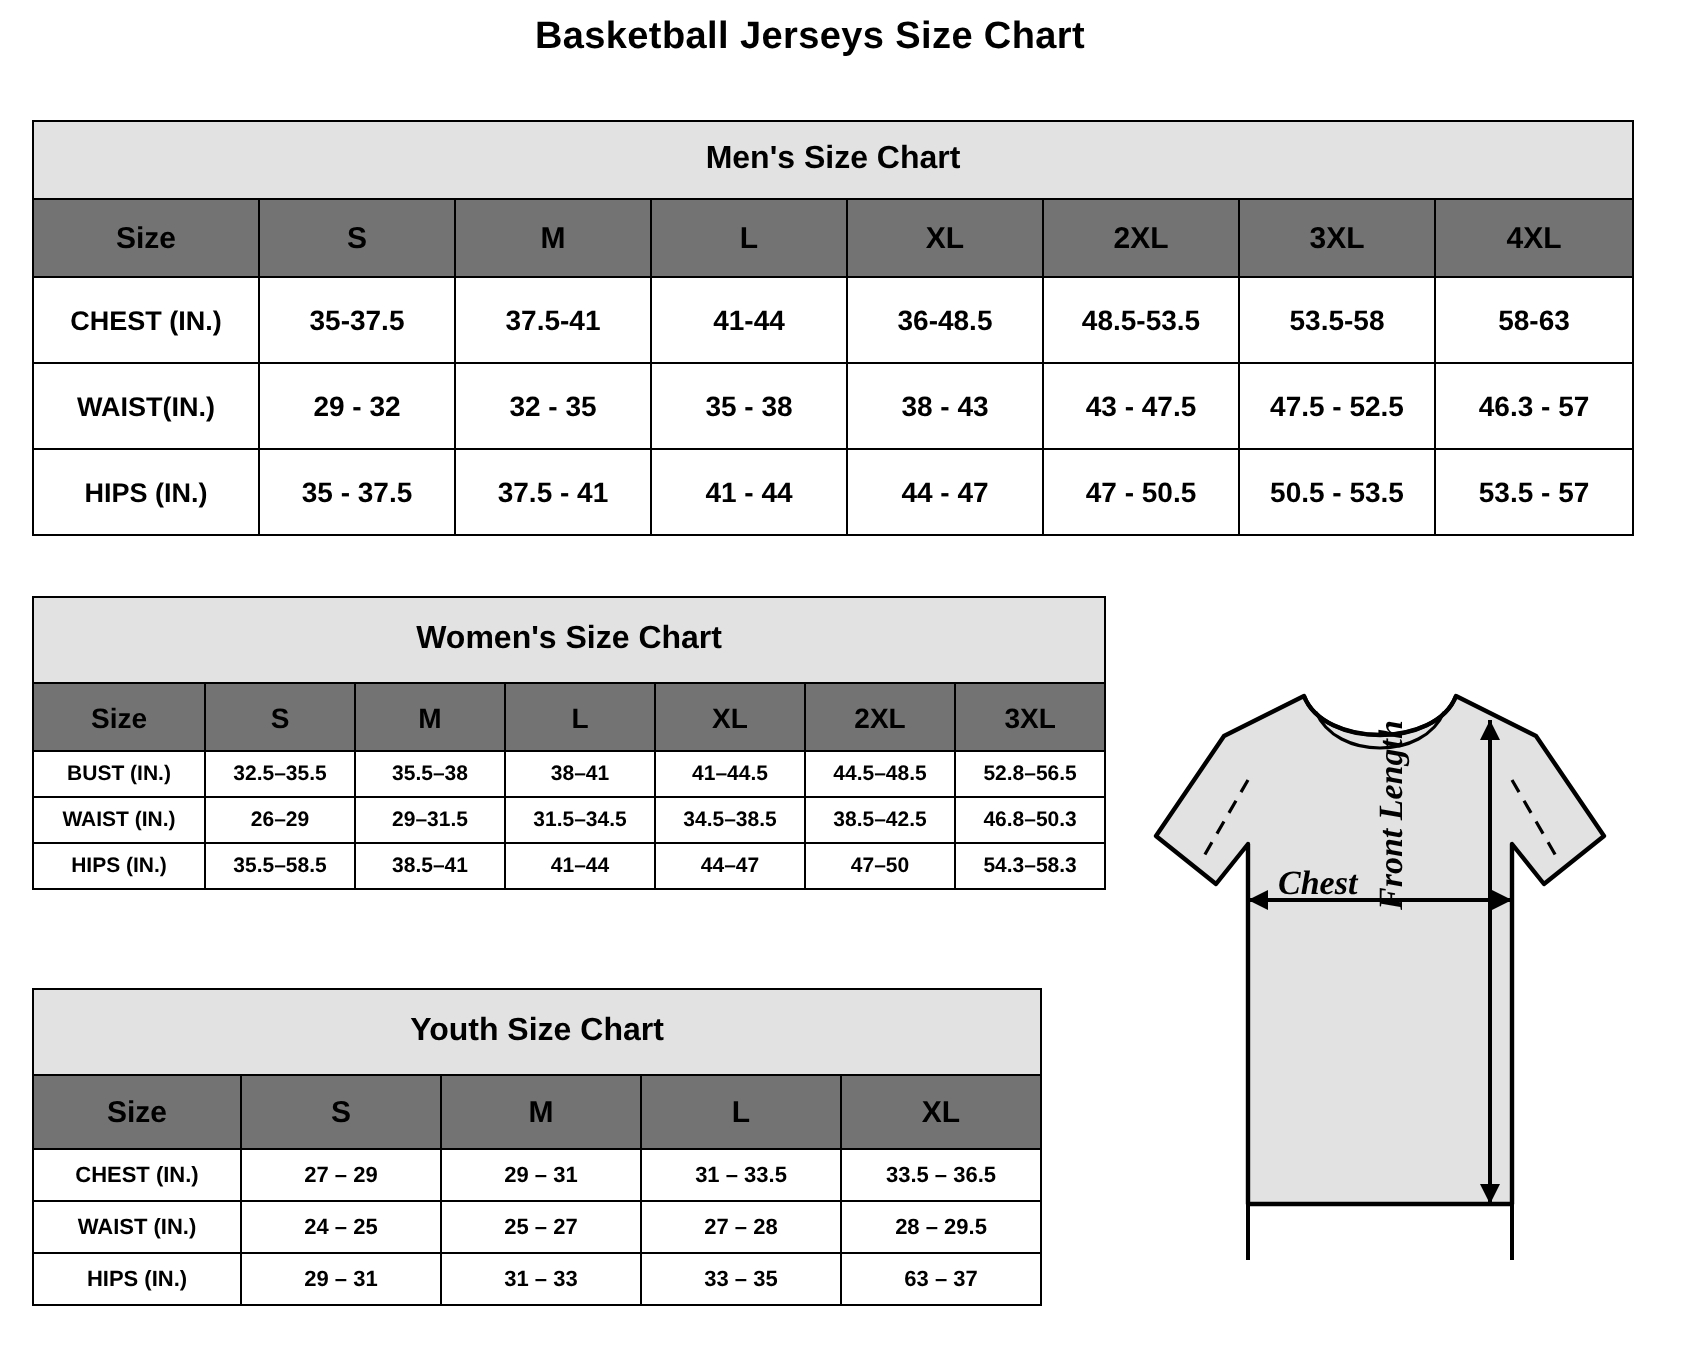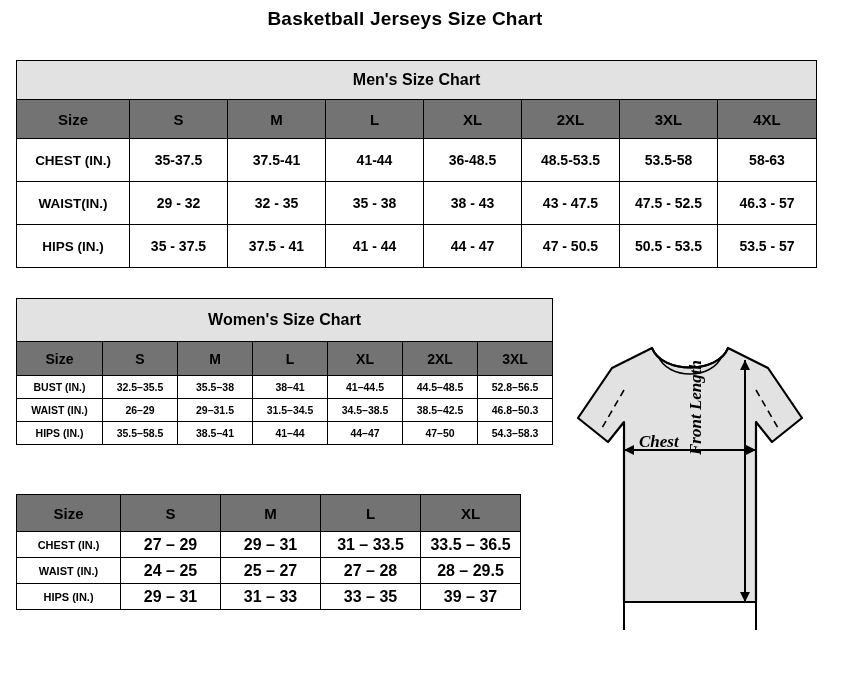--- a/index.html
+++ b/index.html
@@ -75,21 +75,21 @@
 
   
   #youth-chart {
     position: absolute;
     left: 16px;
     top: 494px;
     width: 504px;
   }
   #youth-chart .caption-row td { height: 42px; font-size: 16px; }
   #youth-chart .header-row td { height: 36px; font-size: 15px; }
-  #youth-chart tbody tr td { height: 25px; font-size: 16px; }
+  #youth-chart tbody tr td { height: 25px; font-size: 11px; }
   #youth-chart .rowlabel { font-size: 11px; }
 
   
   #shirt-diagram {
     position: absolute;
     left: 540px;
     top: 330px;
     width: 300px;
     height: 340px;
   }
@@ -232,20 +232,23 @@
 
 <table class="sizechart" id="youth-chart">
   <colgroup>
     <col style="width:104px">
     <col style="width:100px">
     <col style="width:100px">
     <col style="width:100px">
     <col style="width:100px">
   </colgroup>
   <tbody>
+    <tr class="caption-row">
+      <td colspan="5">Youth Size Chart</td>
+    </tr>
     <tr class="header-row">
       <td>Size</td>
       <td>S</td>
       <td>M</td>
       <td>L</td>
       <td>XL</td>
     </tr>
     <tr>
       <td class="rowlabel">CHEST (IN.)</td>
       <td>27 – 29</td>
@@ -258,21 +261,21 @@
       <td>24 – 25</td>
       <td>25 – 27</td>
       <td>27 – 28</td>
       <td>28 – 29.5</td>
     </tr>
     <tr>
       <td class="rowlabel">HIPS  (IN.)</td>
       <td>29 – 31</td>
       <td>31 – 33</td>
       <td>33 – 35</td>
-      <td>39 – 37</td>
+      <td>63 – 37</td>
     </tr>
   </tbody>
 </table>
 
 <svg id="shirt-diagram" viewBox="0 0 300 340">
 
   <path d="M 72 38
            L 112 18
            C 122 44, 178 44, 188 18
            L 228 38

